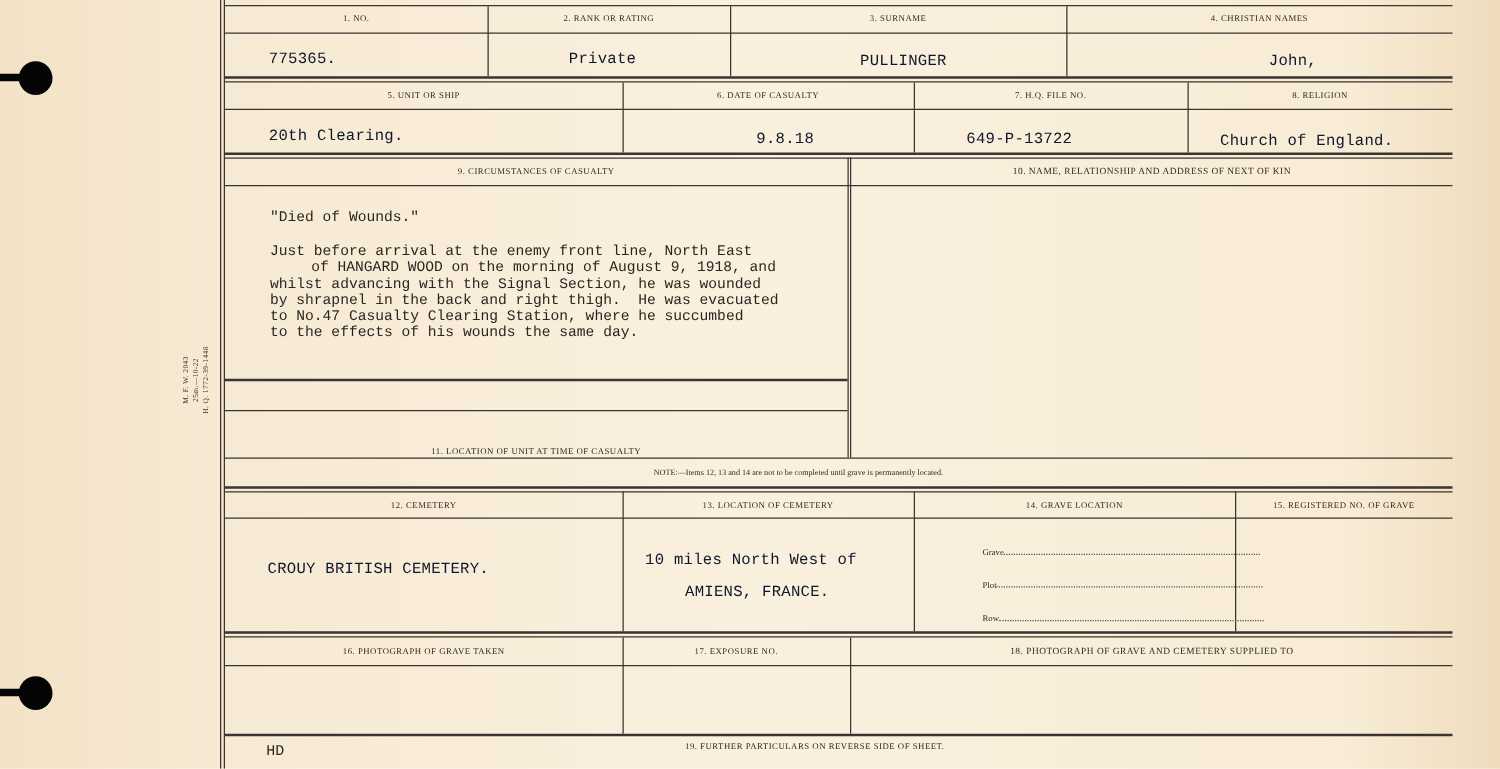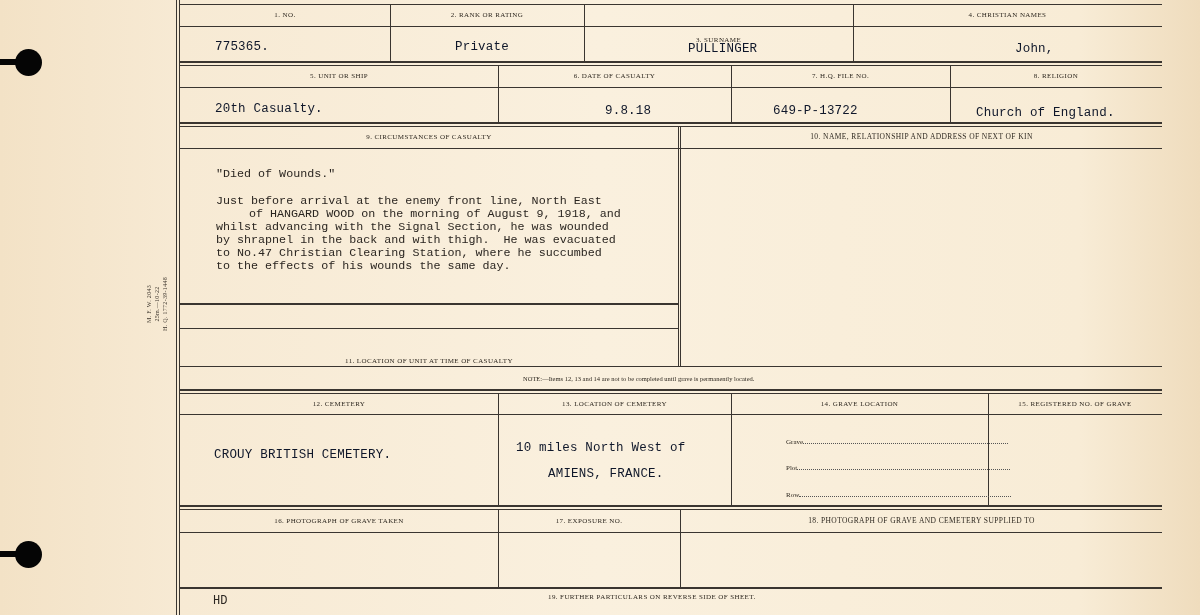--- a/index.html
+++ b/index.html
@@ -68,60 +68,60 @@
 
   <div class="hline" style="left:180px;top:4px;width:982px;height:1px;"></div>
   <div class="hline" style="left:180px;top:26px;width:982px;height:1px;"></div>
   <div class="hline" style="left:180px;top:61px;width:982px;height:2px;"></div>
   <div class="vline" style="left:390px;top:5px;width:1px;height:56px;"></div>
   <div class="vline" style="left:584px;top:5px;width:1px;height:56px;"></div>
   <div class="vline" style="left:853px;top:5px;width:1px;height:56px;"></div>
 
   <div class="lbl" style="left:180px;top:11px;width:210px;">1. No.</div>
   <div class="lbl" style="left:390px;top:11px;width:194px;">2. Rank or Rating</div>
-  <div class="lbl" style="left:584px;top:11px;width:269px;margin-top:25px;">3. Surname</div>
+  <div class="lbl" style="left:584px;top:11px;width:269px;">3. Surname</div>
   <div class="lbl" style="left:853px;top:11px;width:309px;">4. Christian Names</div>
 
   <div class="val" style="left:215px;top:40px;">775365.</div>
   <div class="val" style="left:455px;top:40px;">Private</div>
   <div class="val" style="left:688px;top:42px;text-align:right;">PULLINGER</div>
   <div class="val" style="left:1015px;top:42px;">John,</div>
 
   <div class="hline" style="left:180px;top:65px;width:982px;height:1px;"></div>
   <div class="hline" style="left:180px;top:87px;width:982px;height:1px;"></div>
   <div class="hline" style="left:180px;top:122px;width:982px;height:2px;"></div>
   <div class="vline" style="left:498px;top:66px;width:1px;height:56px;"></div>
   <div class="vline" style="left:731px;top:66px;width:1px;height:56px;"></div>
   <div class="vline" style="left:950px;top:66px;width:1px;height:56px;"></div>
 
   <div class="lbl" style="left:180px;top:72px;width:318px;">5. Unit or Ship</div>
   <div class="lbl" style="left:498px;top:72px;width:233px;">6. Date of Casualty</div>
   <div class="lbl" style="left:731px;top:72px;width:219px;">7. H.Q. File No.</div>
   <div class="lbl" style="left:950px;top:72px;width:212px;">8. Religion</div>
 
-  <div class="val" style="left:215px;top:102px;">20th Casualty.</div>
+  <div class="val" style="left:215px;top:102px;">20th Clearing.</div>
   <div class="val" style="left:605px;top:104px;">9.8.18</div>
   <div class="val" style="left:773px;top:104px;">649-P-13722</div>
   <div class="val" style="left:976px;top:106px;">Church of England.</div>
 
   <div class="hline" style="left:180px;top:126px;width:982px;height:1px;"></div>
   <div class="hline" style="left:180px;top:148px;width:982px;height:1px;"></div>
   <div class="vline" style="left:678px;top:126px;width:1px;height:240px;"></div>
   <div class="vline" style="left:680px;top:126px;width:1px;height:240px;"></div>
 
   <div class="lbl" style="left:180px;top:133px;width:498px;">9. Circumstances of Casualty</div>
   <div class="lbl big" style="left:681px;top:132px;width:481px;">10. Name, Relationship and Address of Next of Kin</div>
 
   <div class="para" style="left:216px;top:168px;">"Died of Wounds."</div>
   <div>
     <div class="para" style="left:216px;top:195px;">Just before arrival at the enemy front line, North East</div>
     <div class="para" style="left:216px;top:208px;margin-left:33px;">of HANGARD WOOD on the morning of August 9, 1918, and</div>
     <div class="para" style="left:216px;top:221px;">whilst advancing with the Signal Section, he was wounded</div>
-    <div class="para" style="left:216px;top:234px;">by shrapnel in the back and with thigh.  He was evacuated</div>
-    <div class="para" style="left:216px;top:247px;">to No.47 Christian Clearing Station, where he succumbed</div>
+    <div class="para" style="left:216px;top:234px;">by shrapnel in the back and right thigh.  He was evacuated</div>
+    <div class="para" style="left:216px;top:247px;">to No.47 Casualty Clearing Station, where he succumbed</div>
     <div class="para" style="left:216px;top:260px;">to the effects of his wounds the same day.</div>
   </div>
 
   <div class="hline" style="left:180px;top:303px;width:498px;height:2px;"></div>
   <div class="hline" style="left:180px;top:328px;width:498px;height:1px;"></div>
   <div class="lbl" style="left:180px;top:313px;width:498px;margin-top:44px;">11. Location of Unit at Time of Casualty</div>
 
   <div class="hline" style="left:180px;top:366px;width:982px;height:1px;"></div>
   <div class="note" style="left:523px;top:375px;">NOTE:—Items 12, 13 and 14 are not to be completed until grave is permanently located.</div>
   <div class="hline" style="left:180px;top:389px;width:982px;height:2px;"></div>

